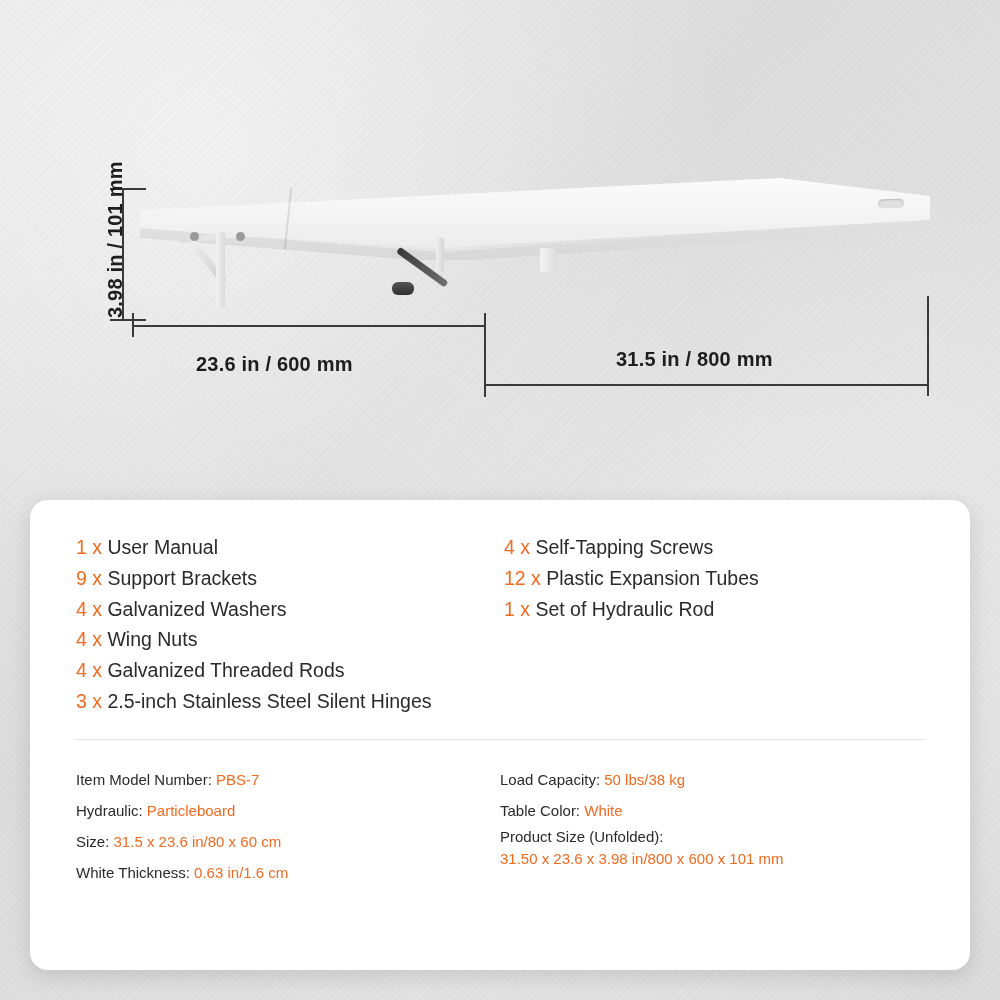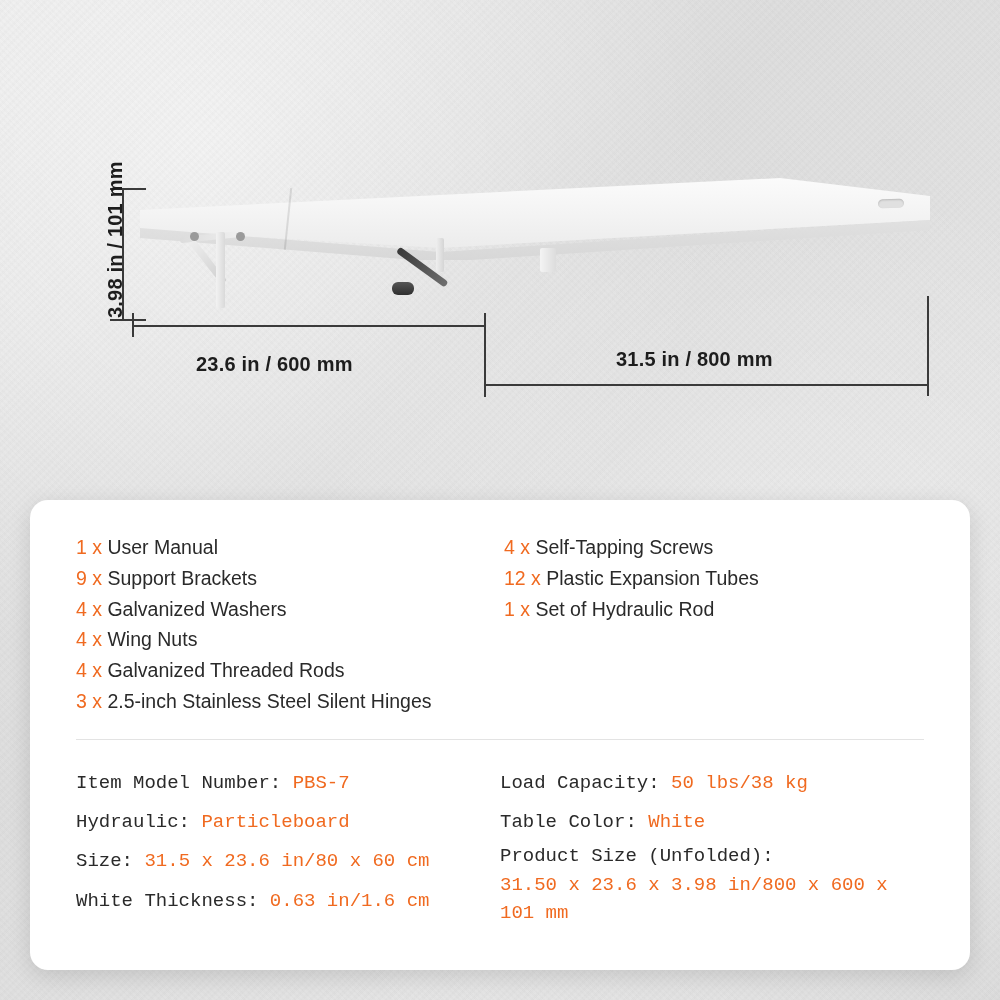--- a/index.html
+++ b/index.html
@@ -115,21 +115,21 @@
   }
   .parts{ display:flex; gap:8px; }
   .parts-col{ width:50%; }
   .part-row{ font-size:19.5px; color:#2a2a2a; line-height:1.58; white-space:nowrap; }
   .part-qty{ color:#f06a20; font-weight:400; }
   .divider{
     height:1px; background:#e3e3e3; margin:22px 0 24px 0;
   }
   .specs{ display:flex; }
   .spec-col{ width:50%; }
-  .spec-row{ font-size:19px; color:#2a2a2a; line-height:2.07;font-family:Liberation Mono, monospace; }
+  .spec-row{ font-size:15px; color:#2a2a2a; line-height:2.07; }
   .spec-val{ color:#f06a20; }
   .spec-row.multi{ line-height:1.5; }
   .spec-row.multi .spec-val{ display:block; }
 </style>
 </head>
 <body>
 
 <div class="wall-texture"></div>
 
 <div class="product-area">

